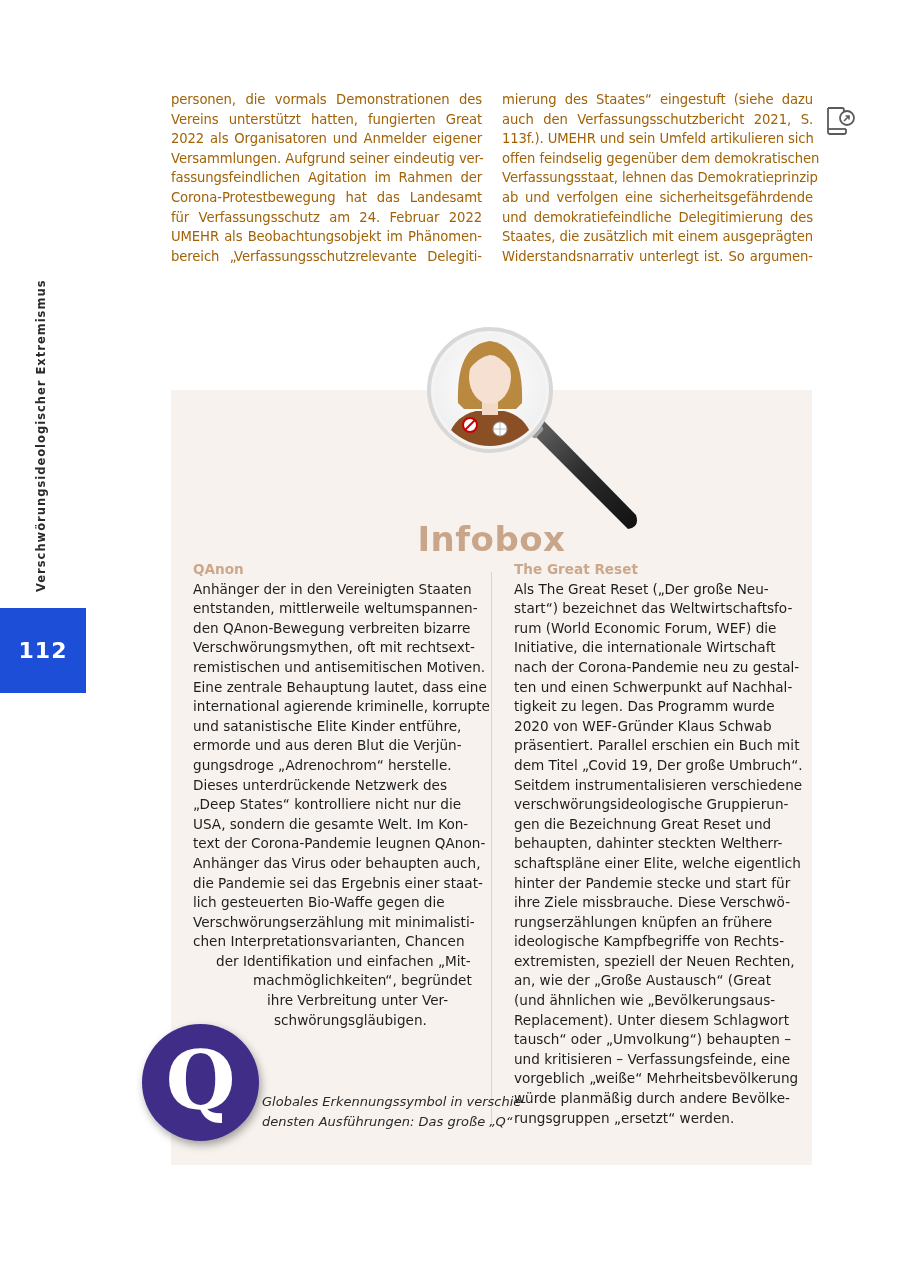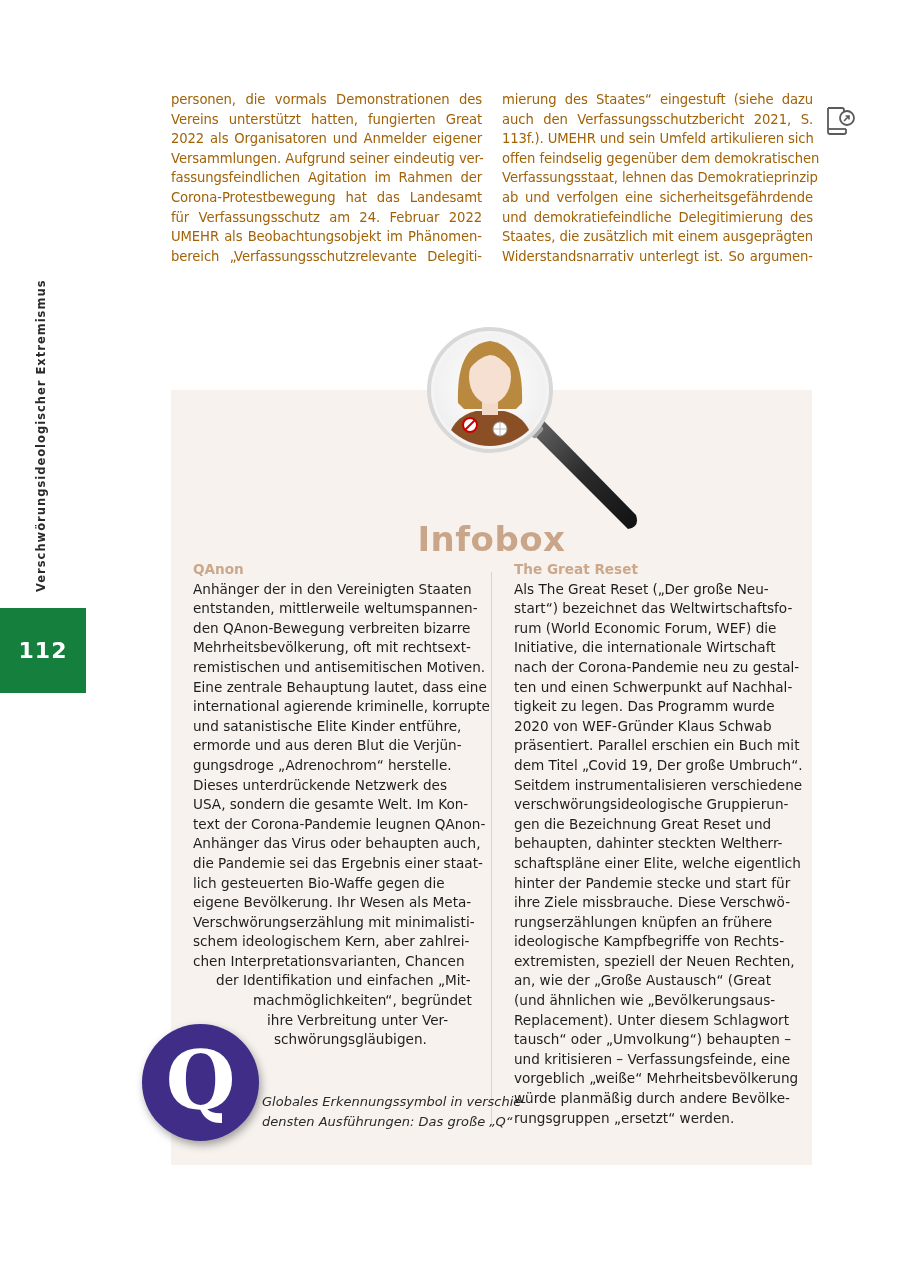--- a/index.html
+++ b/index.html
@@ -16,21 +16,21 @@
   #col-right { left: 502px; }
 
   .side-title {
     position: absolute; left: 34px; top: 592px;
     transform-origin: 0 0; transform: rotate(-90deg);
     font-size: 11.5px; letter-spacing: 1px; font-weight: bold; color: #2a2a2a;
     white-space: nowrap;
   }
   .page-tab {
     position: absolute; left: 0; top: 608px; width: 86px; height: 85px;
-    background: #15803d; color: #fff; font-size: 22px; font-weight: bold;
+    background: #1d4ed8; color: #fff; font-size: 22px; font-weight: bold;
     display: flex; align-items: center; justify-content: center; letter-spacing: 1px;
   }
   .book-icon { position: absolute; left: 823px; top: 104px; width: 34px; height: 34px; }
 
   .infobox {
     position: absolute; left: 171px; top: 390px; width: 641px; height: 775px;
     background: #f7f2ee;
   }
   .magnifier { position: absolute; left: 420px; top: 325px; width: 230px; height: 220px; }
   .infobox-title {
@@ -145,36 +145,35 @@
 </div>
 
 <div class="infobox-title">Infobox</div>
 <div class="divider"></div>
 
 <div class="ib-col" id="ib-left">
   <h3>QAnon</h3>
   <p>Anhänger der in den Vereinigten Staaten</p>
   <p>entstanden, mittlerweile weltumspannen-</p>
   <p>den QAnon-Bewegung verbreiten bizarre</p>
-  <p>Mehrheitsbevölkerung, oft mit rechtsext-</p>
+  <p>Verschwörungsmythen, oft mit rechtsext-</p>
   <p>remistischen und antisemitischen Motiven.</p>
   <p>Eine zentrale Behauptung lautet, dass eine</p>
   <p>international agierende kriminelle, korrupte</p>
   <p>und satanistische Elite Kinder entführe,</p>
   <p>ermorde und aus deren Blut die Verjün-</p>
   <p>gungsdroge „Adrenochrom“ herstelle.</p>
   <p>Dieses unterdrückende Netzwerk des</p>
+  <p>„Deep States“ kontrolliere nicht nur die</p>
   <p>USA, sondern die gesamte Welt. Im Kon-</p>
   <p>text der Corona-Pandemie leugnen QAnon-</p>
   <p>Anhänger das Virus oder behaupten auch,</p>
   <p>die Pandemie sei das Ergebnis einer staat-</p>
   <p>lich gesteuerten Bio-Waffe gegen die</p>
-  <p>eigene Bevölkerung. Ihr Wesen als Meta-</p>
   <p>Verschwörungserzählung mit minimalisti-</p>
-  <p>schem ideologischem Kern, aber zahlrei-</p>
   <p>chen Interpretationsvarianten, Chancen</p>
   <p style="padding-left:23px">der Identifikation und einfachen „Mit-</p>
   <p style="padding-left:60px">machmöglichkeiten“, begründet</p>
   <p style="padding-left:74px">ihre Verbreitung unter Ver-</p>
   <p style="padding-left:81px">schwörungsgläubigen.</p>
 </div>
 
 <div class="q-badge">Q</div>
 <div class="caption">
   <p>Globales Erkennungssymbol in verschie-</p>

